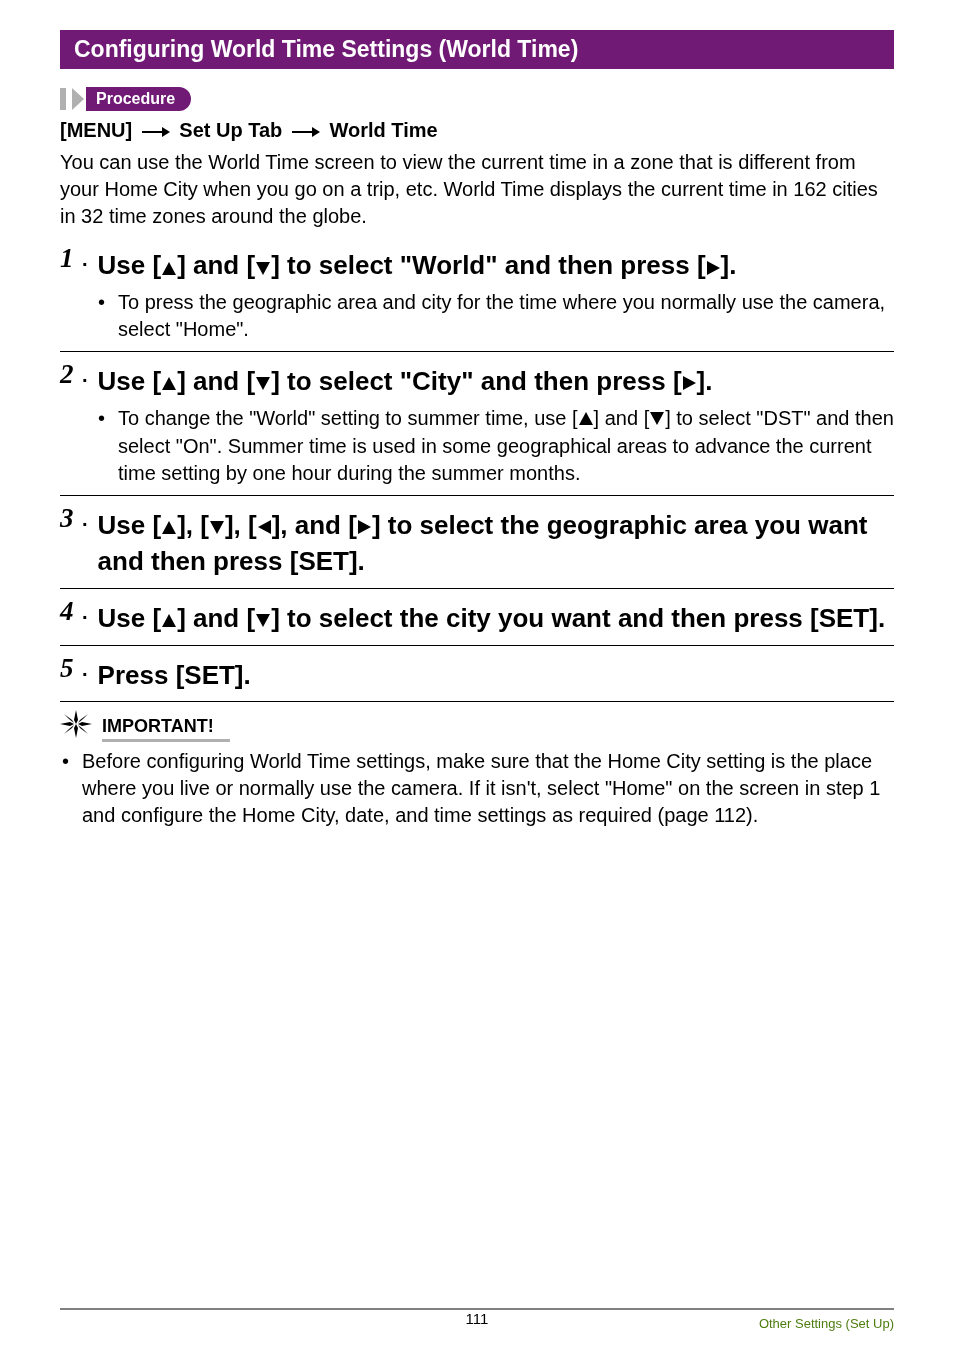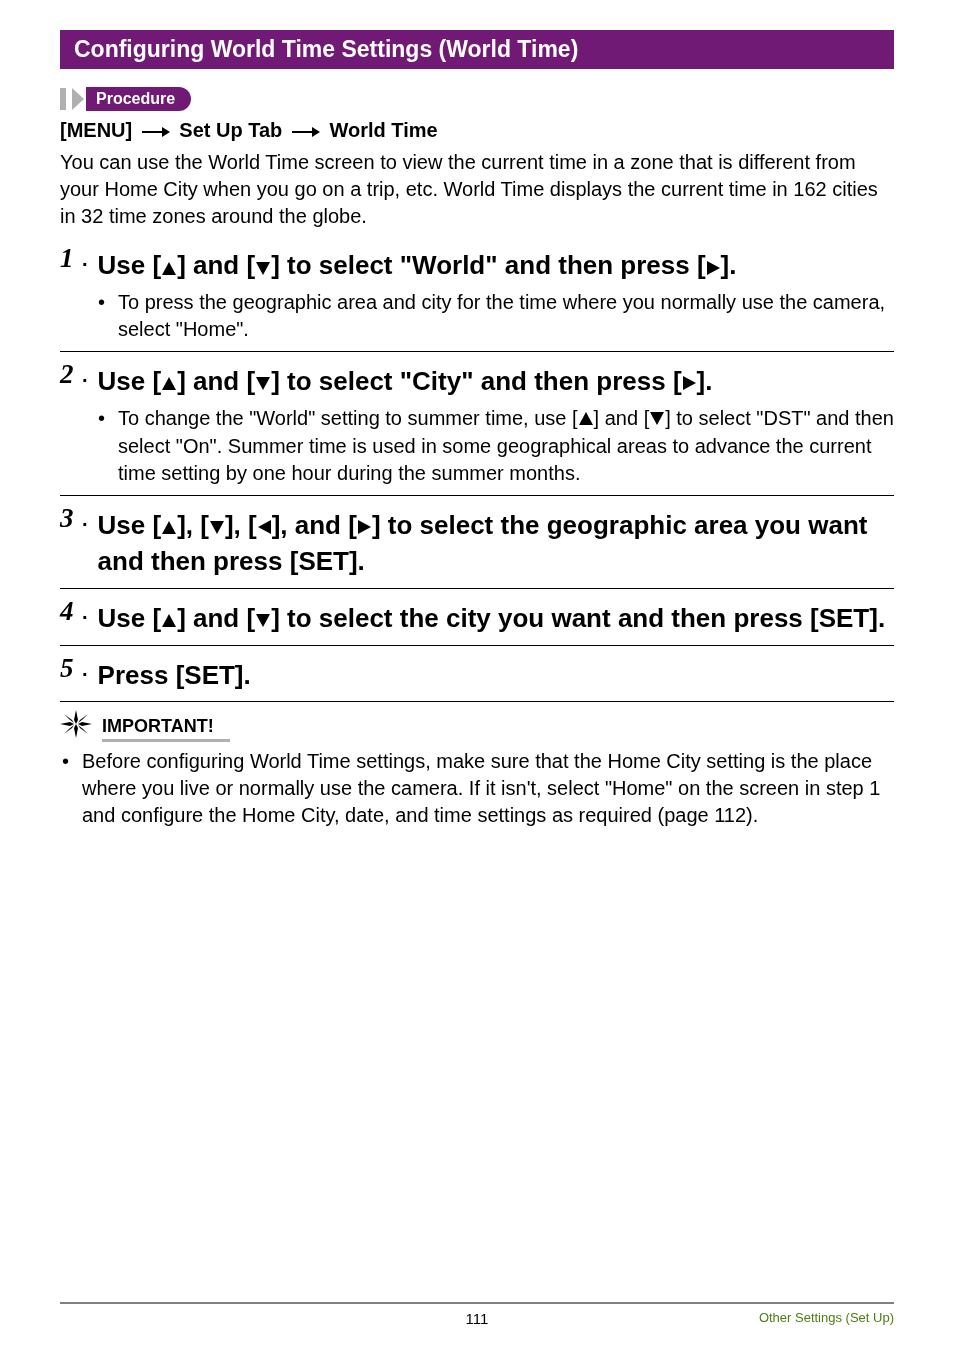--- a/index.html
+++ b/index.html
@@ -142,21 +142,20 @@
     margin-right: 10px;
   }
   .footer {
     position: absolute;
     bottom: 30px;
     left: 60px;
     right: 60px;
   }
   .footer-line {
     border-top: 2px solid #808080;
-    padding-top: 6px;
     display: flex;
     justify-content: center;
     position: relative;
   }
   .page-num {
     font-size: 15px;
     color: #000;
   }
   .footer-section {
     position: absolute;

